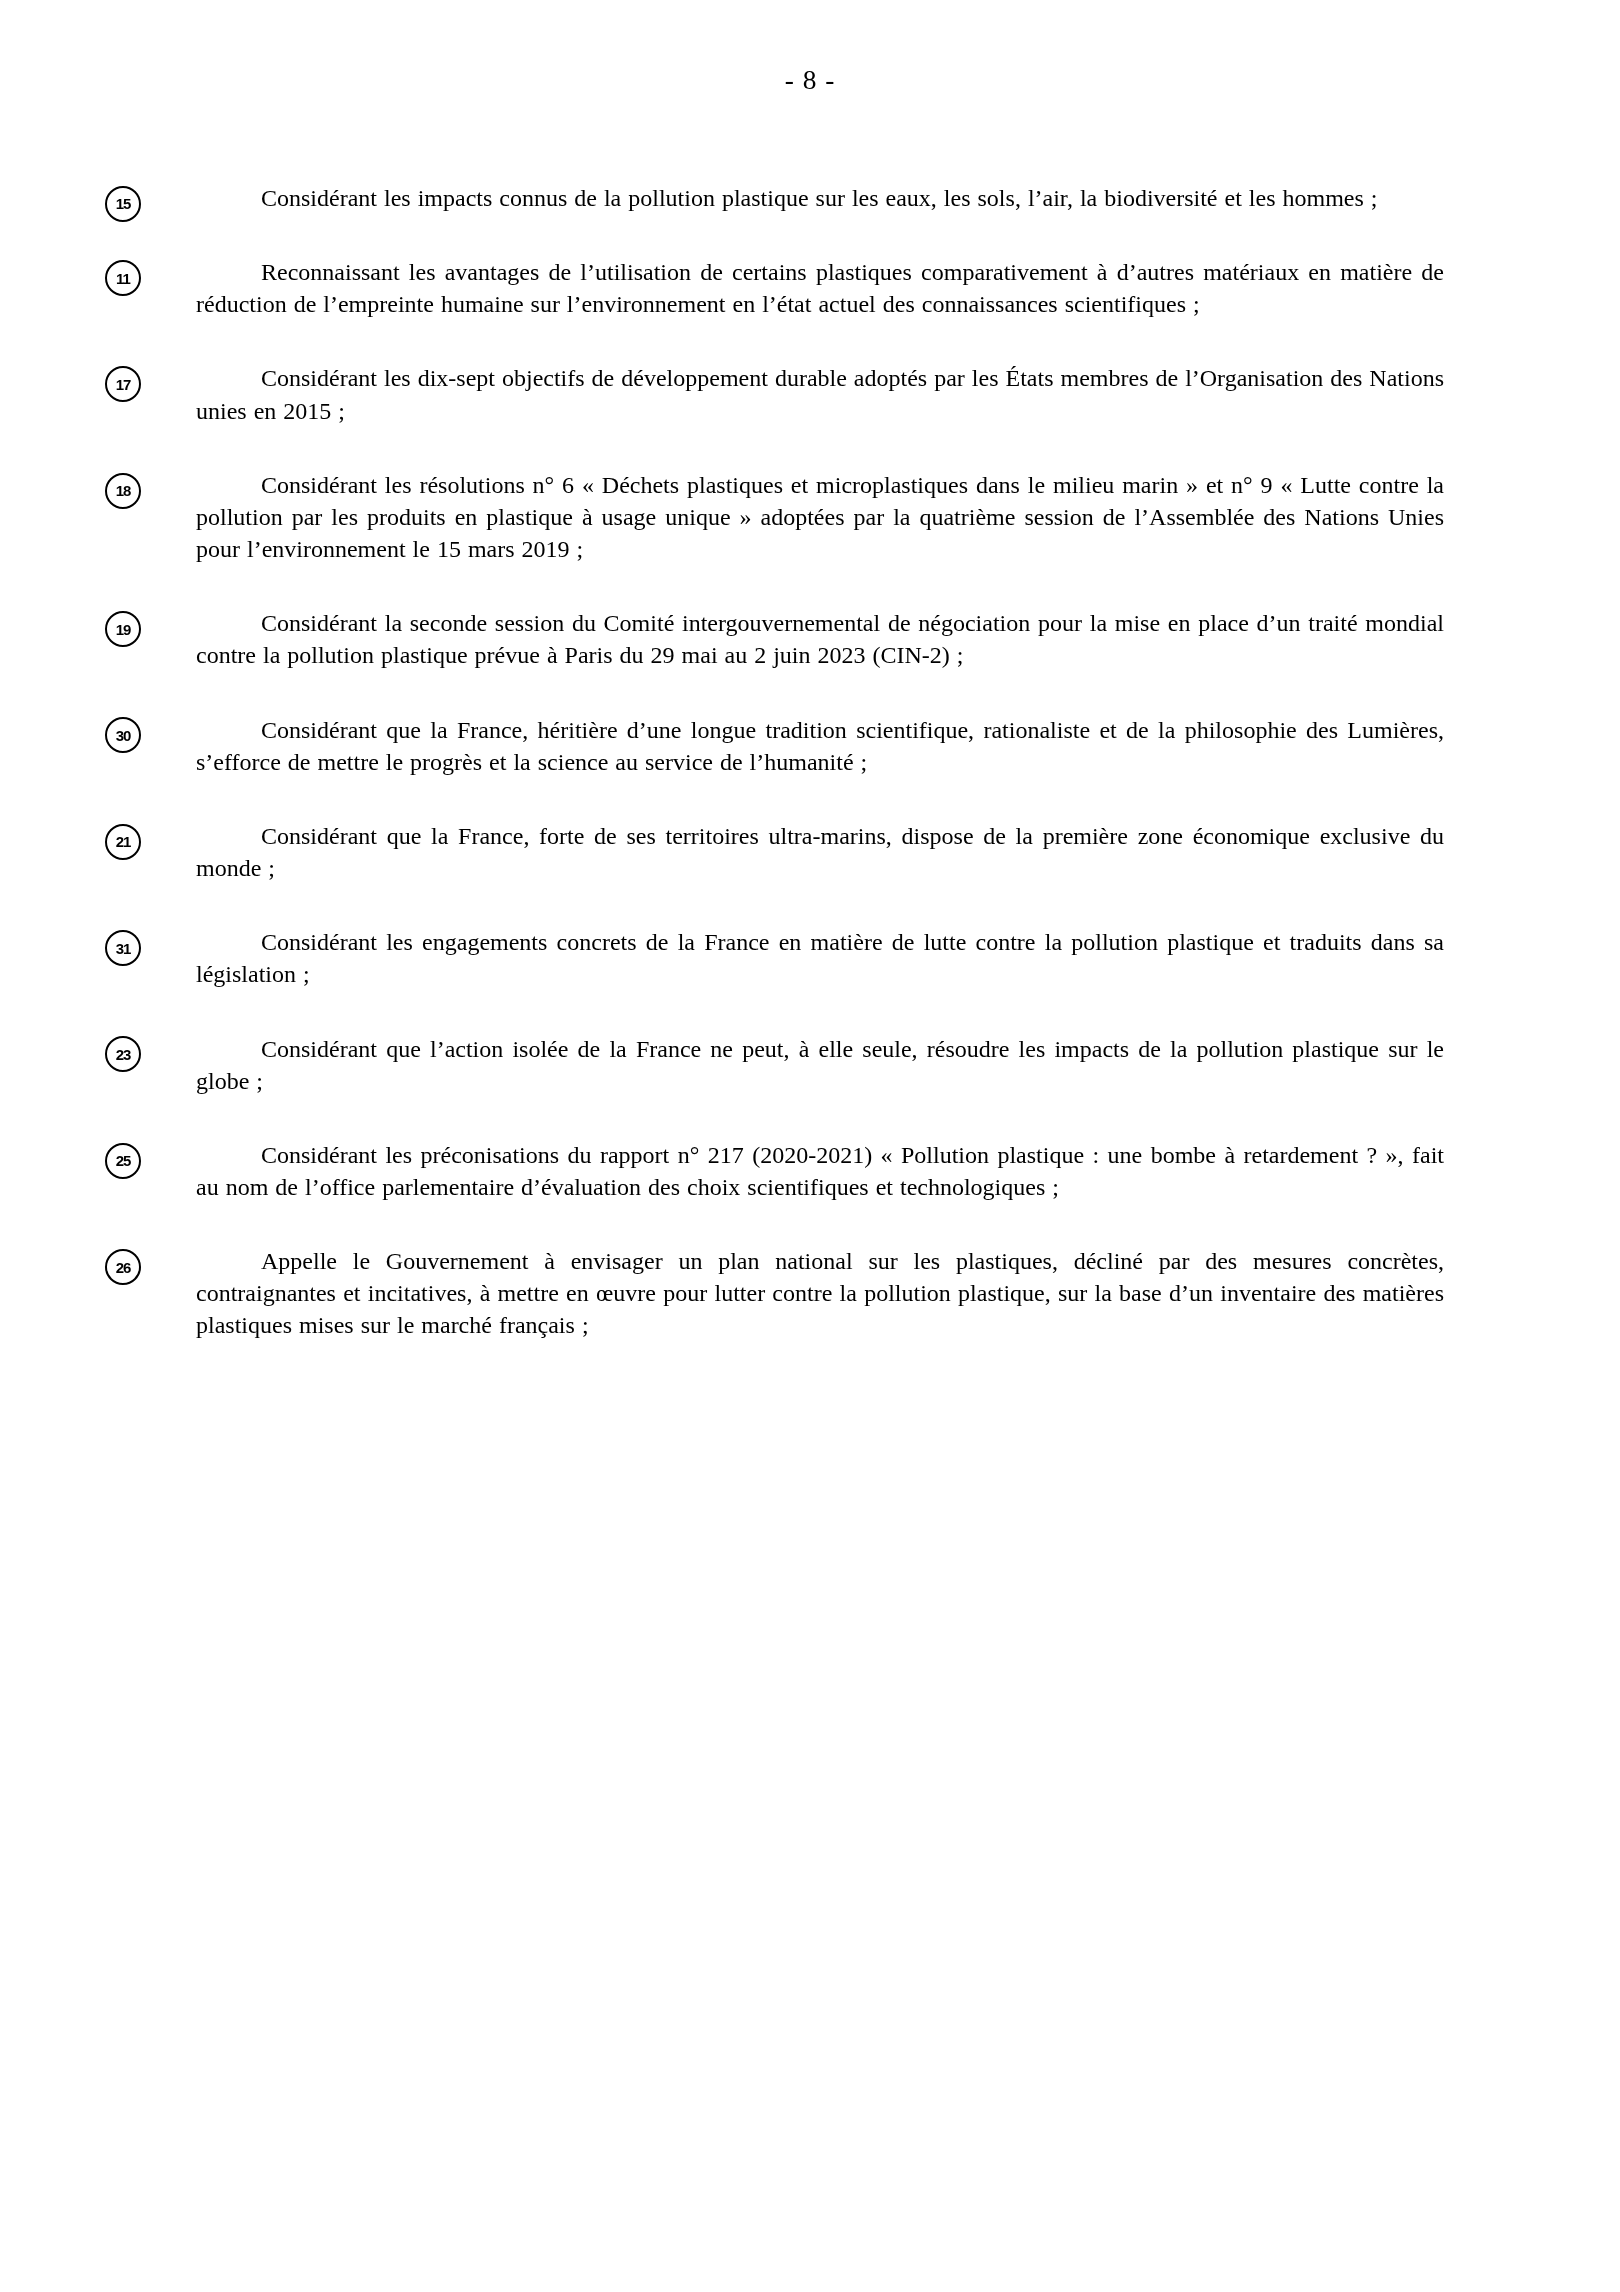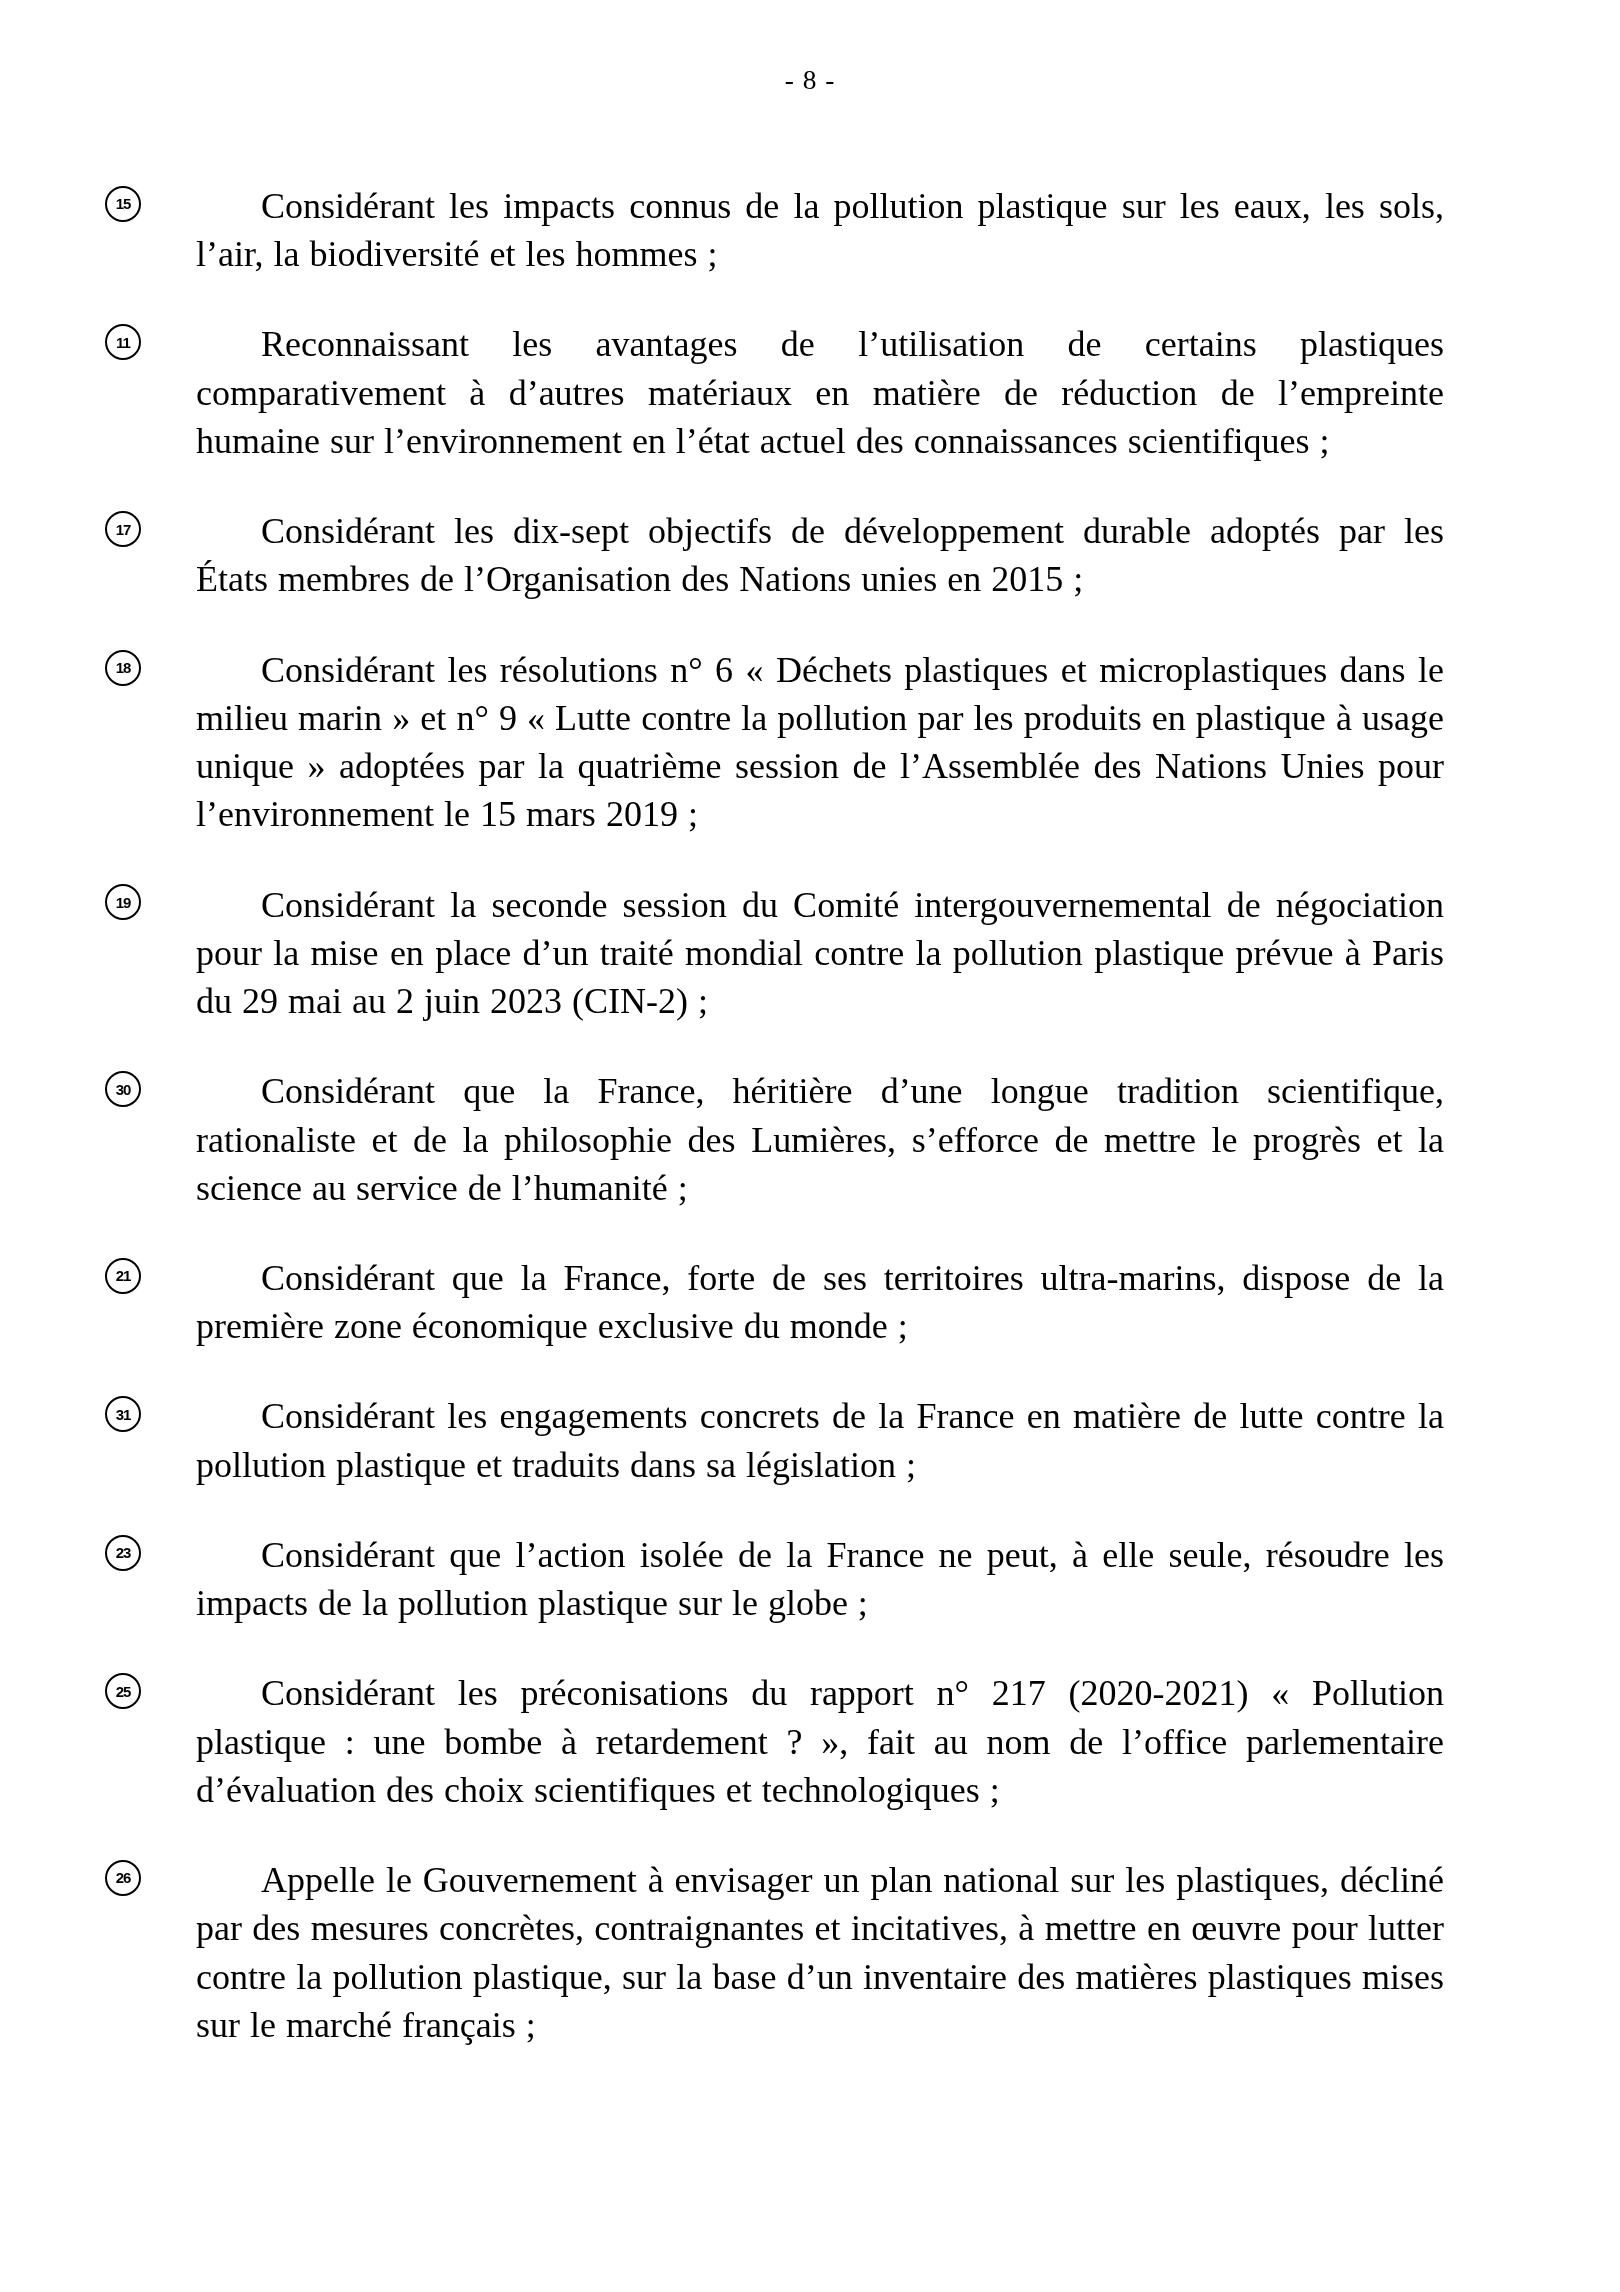--- a/index.html
+++ b/index.html
@@ -30,21 +30,21 @@
     position: absolute;
     top: 182px;
     left: 196px;
     width: 1248px;
   }
   .paragraph {
     position: relative;
     margin-bottom: 42px;
   }
   .paragraph-text {
-    font-size: 36px;
+    font-size: 24px;
     line-height: 1.34;
     text-align: justify;
     text-indent: 65px;
     word-spacing: 1px;
   }
   .num-circle {
     position: absolute;
     left: -91px;
     top: 3.9px;
     width: 36px;

